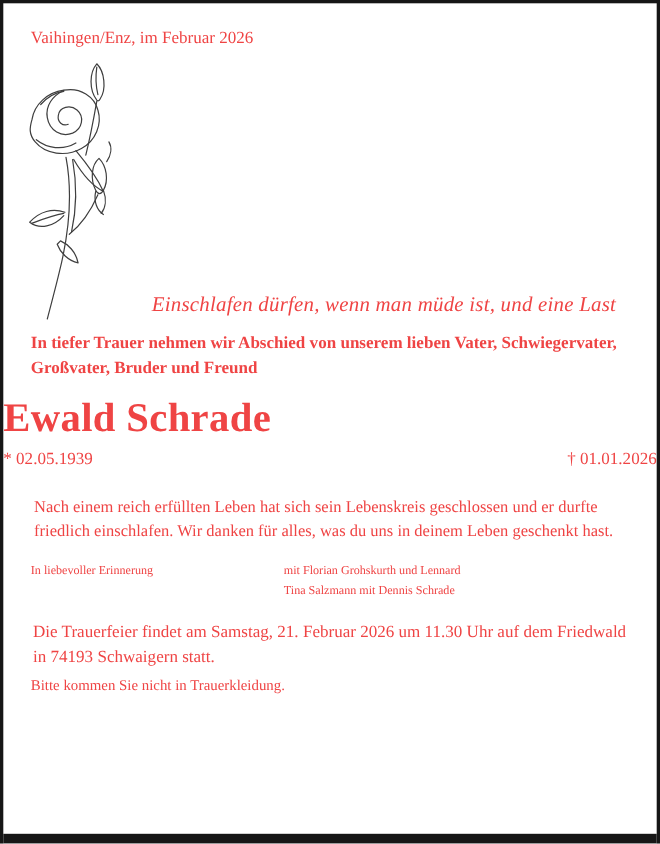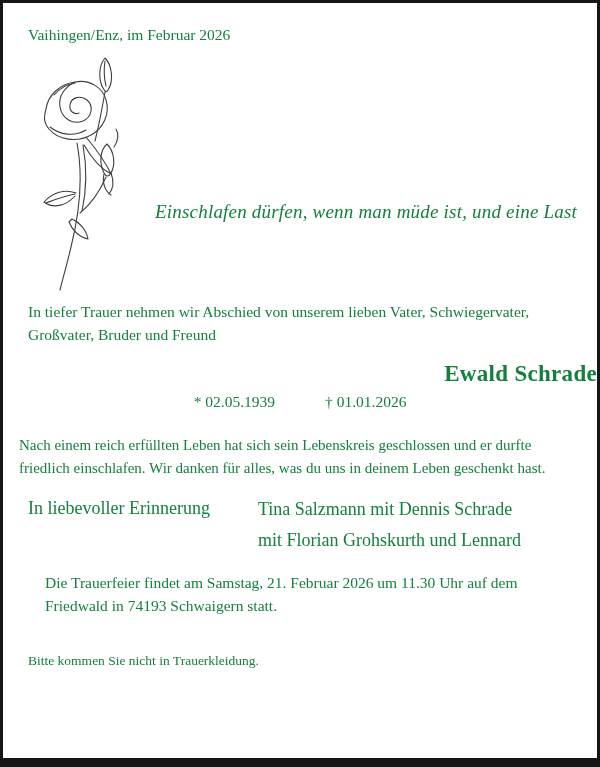--- a/index.html
+++ b/index.html
@@ -11,94 +11,94 @@
     position: relative;
     width: 600px;
     height: 767px;
     box-sizing: border-box;
     background: #ffffff;
     border-top: 3px solid #161616;
     border-left: 3px solid #161616;
     border-right: 3px solid #161616;
     overflow: hidden;
     font-family: "Liberation Serif", "DejaVu Serif", serif;
-    color: #15803d;
+    color: #ef4444;
   }
   .dateline {
     margin: 23px 28px 0 25px;
     font-size: 15.5px;
     line-height: 1.2;
   }
   .top-row {
     display: flex;
-    align-items: center;
+    align-items: flex-end;
     margin-top: 8px;
-    padding-left: 17px;
   }
   .rose {
     width: 130px;
     height: 240px;
     flex: 0 0 auto;
   }
   .quote {
     margin-left: 5px;
     margin-top: 78px;
     font-style: italic;
     font-size: 19px;
     line-height: 1.57;
     letter-spacing: 0.2px;
   }
   .intro {
     margin: 7px 26px 0 25px;
     font-size: 15.5px;
     line-height: 1.5;
     max-width: 548px;
+    font-weight: bold;
   }
   .name {
     margin: 15px 0 0 0;
-    text-align: right;
-    font-size: 23px;
+    text-align: left;
+    font-size: 37px;
     font-weight: bold;
     line-height: 1.1;
     letter-spacing: 0.3px;
   }
   .dates {
     display: flex;
-    justify-content: center;
+    justify-content: space-between;
     gap: 50px;
     margin-top: 7px;
     font-size: 15.5px;
   }
   .body-text {
-    margin: 23px 26px 0 16px;
+    margin: 23px 26px 0 28px;
     font-size: 15px;
     line-height: 1.5;
     max-width: 550px;
   }
   .memorial {
     display: flex;
     margin: 15px 26px 0 25px;
-    font-size: 18px;
+    font-size: 11px;
   }
   .memorial-label {
     width: 230px;
     flex: 0 0 auto;
     line-height: 1.65;
   }
   .mourners {
     line-height: 1.68;
   }
   .funeral {
-    margin: 16px 26px 0 42px;
+    margin: 16px 26px 0 27px;
     font-size: 15.5px;
     line-height: 1.5;
     max-width: 548px;
   }
   .dress-note {
-    margin: 35px 26px 0 25px;
+    margin: 5px 26px 0 25px;
     font-size: 13.5px;
     line-height: 1.3;
   }
   .footer-bar {
     position: absolute;
     left: -3px;
     right: -3px;
     bottom: 0;
     height: 9px;
     background: #161616;
@@ -151,22 +151,22 @@
   <div class="dates">
     <span>* 02.05.1939</span>
     <span>† 01.01.2026</span>
   </div>
 
   <p class="body-text">Nach einem reich erfüllten Leben hat sich sein Lebenskreis geschlossen und er durfte friedlich einschlafen. Wir danken für alles, was du uns in deinem Leben geschenkt hast.</p>
 
   <div class="memorial">
     <div class="memorial-label">In liebevoller Erinnerung</div>
     <div class="mourners">
+      <div>mit Florian Grohskurth und Lennard</div>
       <div>Tina Salzmann mit Dennis Schrade</div>
-      <div>mit Florian Grohskurth und Lennard</div>
     </div>
   </div>
 
   <p class="funeral">Die Trauerfeier findet am Samstag, 21. Februar 2026 um 11.30 Uhr auf dem Friedwald in 74193 Schwaigern statt.</p>
 
   <p class="dress-note">Bitte kommen Sie nicht in Trauerkleidung.</p>
 
   <div class="footer-bar"></div>
 
 </div>

